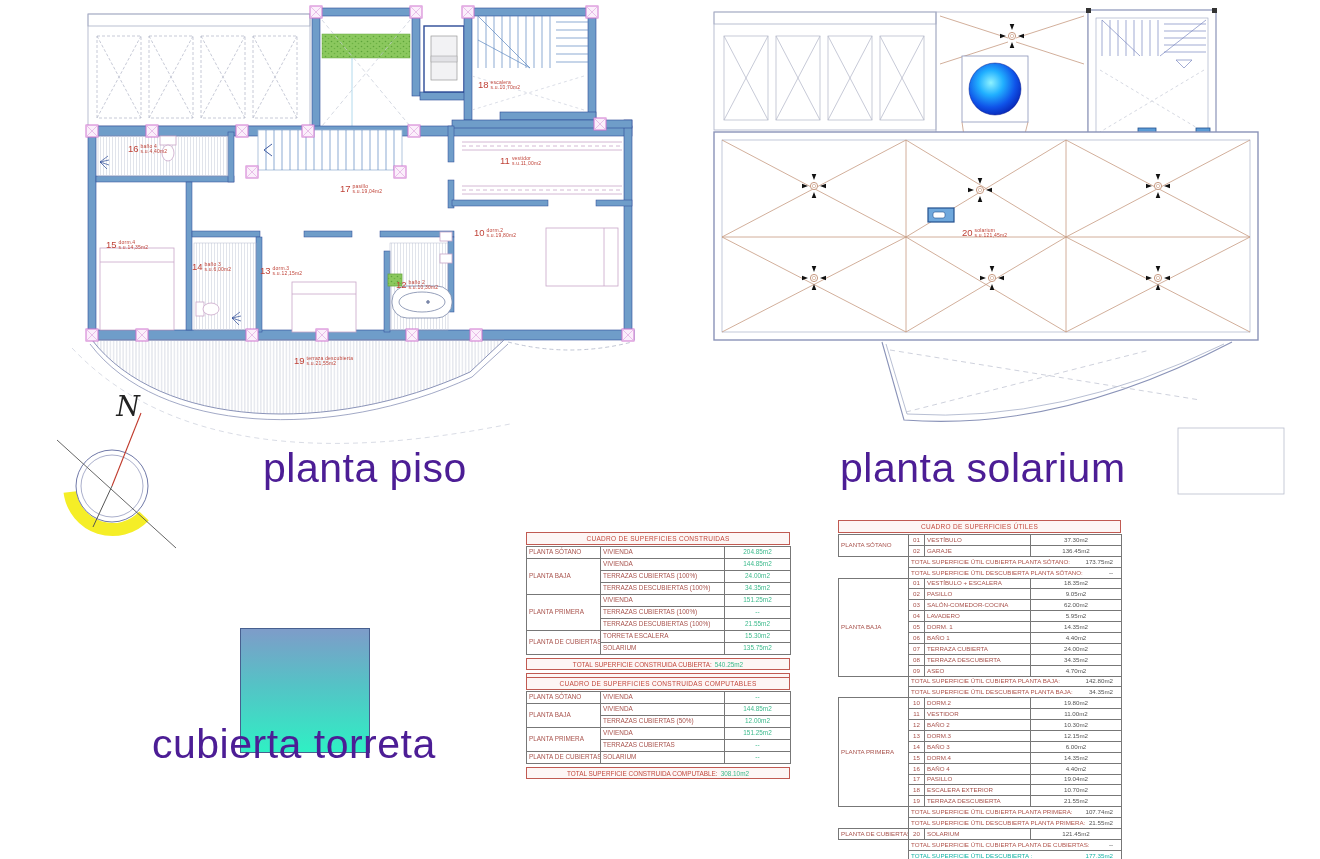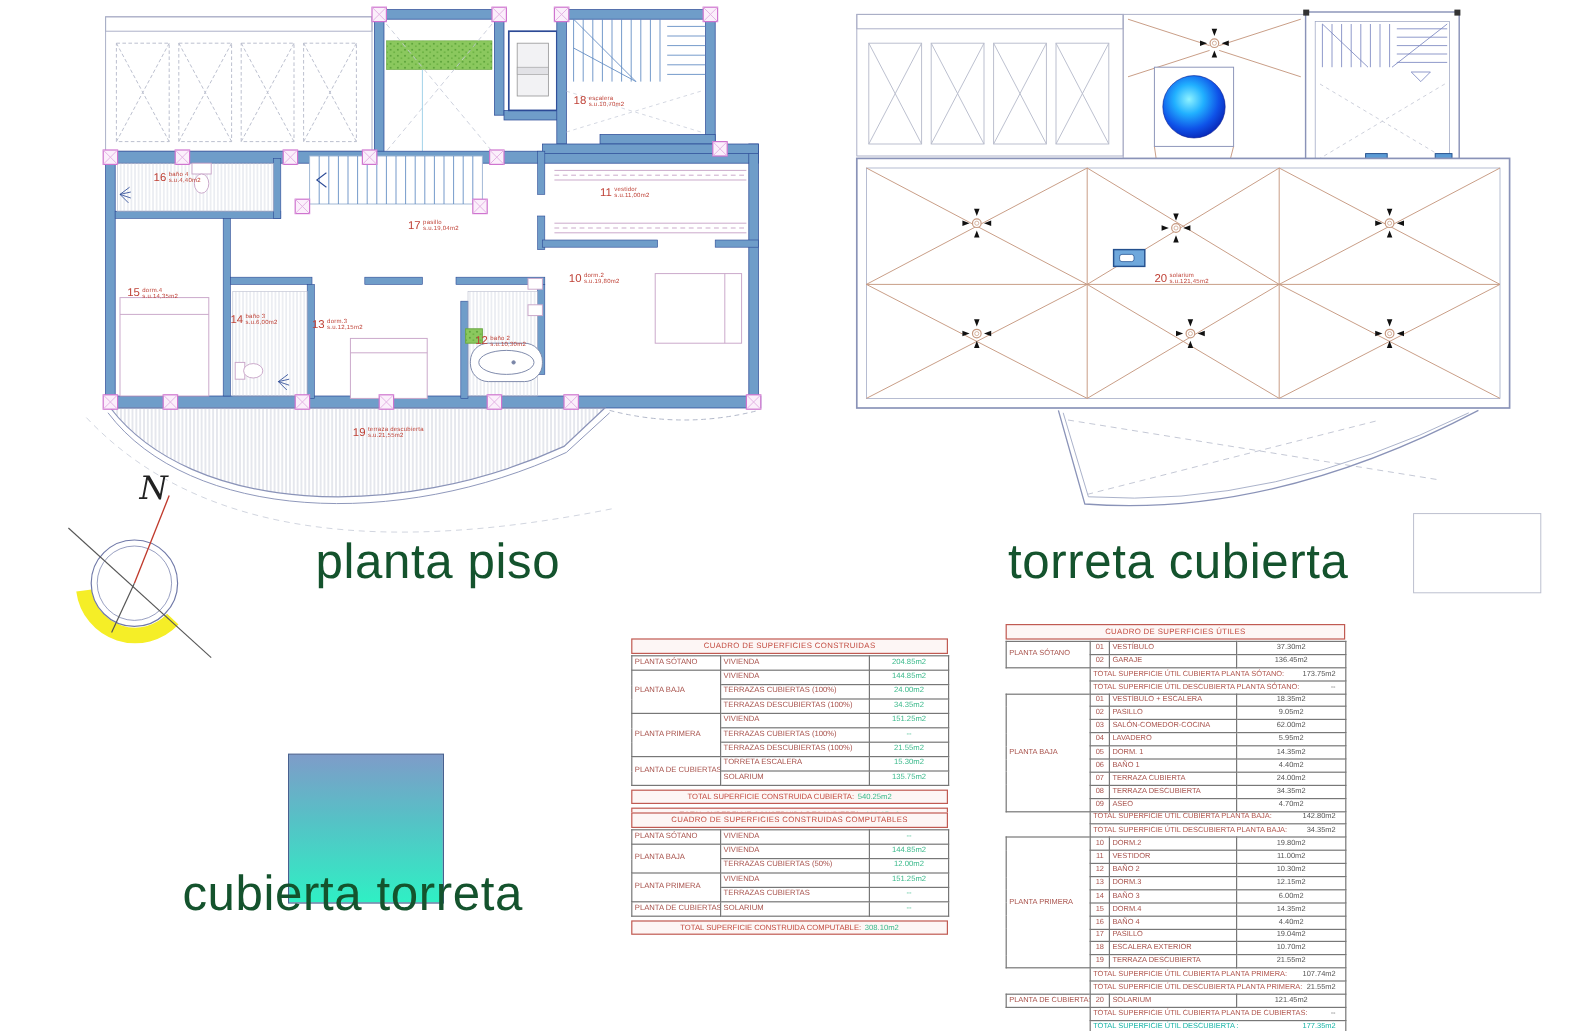--- a/index.html
+++ b/index.html
@@ -1,19 +1,19 @@
 <!DOCTYPE html>
 <html><head>
 <meta charset="utf-8">
 <style>
   html,body{margin:0;padding:0;background:#fff;width:1320px;height:859px;overflow:hidden;
     font-family:"Liberation Sans",sans-serif;}
   .abs{position:absolute;}
   
-  .title{position:absolute;font-size:41px;color:#14532d;letter-spacing:.5px;white-space:nowrap;}
+  .title{position:absolute;font-size:41px;color:#4c1d95;letter-spacing:.5px;white-space:nowrap;}
   
   .rl{position:absolute;color:#bf4136;display:flex;gap:2px;line-height:1;align-items:flex-start;}
   .rl b{font-size:9.5px;font-weight:400;}
   .rl span i{font-style:normal;font-size:5px;display:block;letter-spacing:.2px;}
   
   #torreta-swatch{position:absolute;left:240px;top:628px;width:128px;height:123px;
     background:linear-gradient(180deg,#7e9cc9 0%,#55c2c6 45%,#2ff0c4 100%);
     border:1px solid #47608f;}
   
   .tblwrap{position:absolute;background:#fff;}
@@ -382,21 +382,21 @@
   </div>
 <div class="rl" style="left:962px;top:228px">
   <b>20</b>
     <span>
       <i>solarium</i>
       <i>s.u.121,45m2</i>
     </span>
   </div>
 
 <div class="title" style="left:263px;top:445px">planta piso</div>
-<div class="title" style="left:840px;top:445px">torreta cubierta</div>
+<div class="title" style="left:840px;top:445px">planta solarium</div>
 <div id="torreta-swatch"></div>
 <div class="title" style="left:152px;top:721px">cubierta torreta</div>
 
 <div id="t1" class="tblwrap" style="left:526px;top:532px;width:264px">
   <div class="thead">CUADRO DE SUPERFICIES CONSTRUIDAS</div>
   <table class="tb">
       <colgroup>
         <col style="width:74px">
         <col style="width:124px">
         <col style="width:66px">

